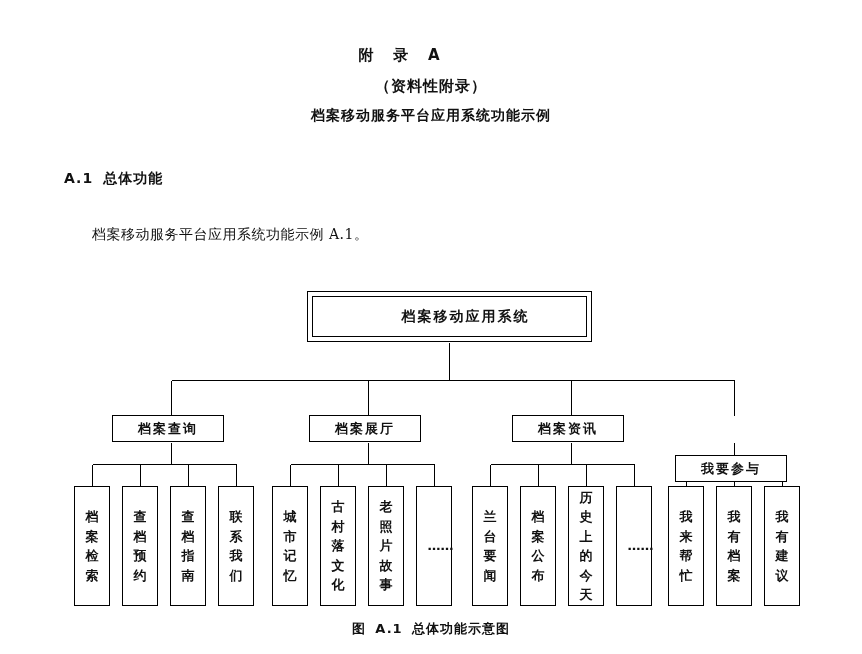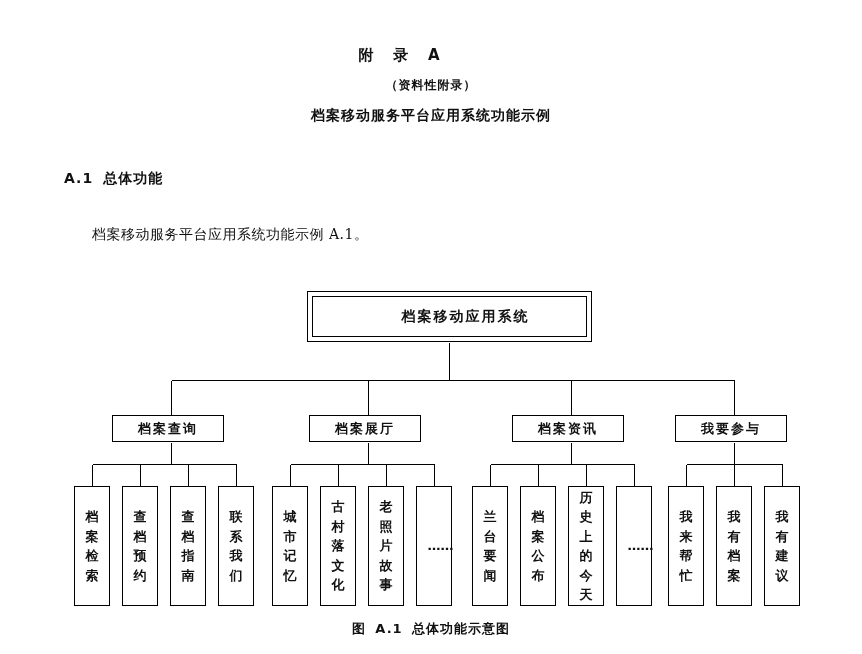--- a/index.html
+++ b/index.html
@@ -13,21 +13,21 @@
     font-family: "DejaVu Sans", "Liberation Sans", sans-serif;
     overflow: hidden;
   }
   .h-title {
     position: absolute; top: 46px; left: 0; width: 800px;
     text-align: center; font-size: 15px; font-weight: 700;
     word-spacing: 0.7em; letter-spacing: 2px;
   }
   .h-sub {
     position: absolute; top: 77px; left: 0; width: 862px;
-    text-align: center; font-size: 12px; font-weight: 700; letter-spacing: 1px;
+    text-align: center; font-size: 15px; font-weight: 700; letter-spacing: 1px;
   }
   .h-head {
     position: absolute; top: 107px; left: 0; width: 862px;
     text-align: center; font-size: 14px; font-weight: 700; letter-spacing: 1px;
   }
   .section {
     position: absolute; top: 170px; left: 64px;
     font-size: 14px; font-weight: 700; letter-spacing: 1px;
   }
   .section .sec-title { margin-left: 10px; }
@@ -102,21 +102,21 @@
 
     <div class="gbox" style="left:112px;">
       <span>档案查询</span>
     </div>
     <div class="gbox" style="left:309px;">
       <span>档案展厅</span>
     </div>
     <div class="gbox" style="left:512px;">
       <span>档案资讯</span>
     </div>
-    <div class="gbox" style="left:675px;">
+    <div class="gbox" style="left:675px;margin-top:40px;">
       <span>我要参与</span>
     </div>
 
     <div class="leaf" style="left:74px;">
         <span class="vtext">档案检索</span>
       </div>
     <div class="leaf" style="left:122px;">
         <span class="vtext">查档预约</span>
       </div>
     <div class="leaf" style="left:170px;">

